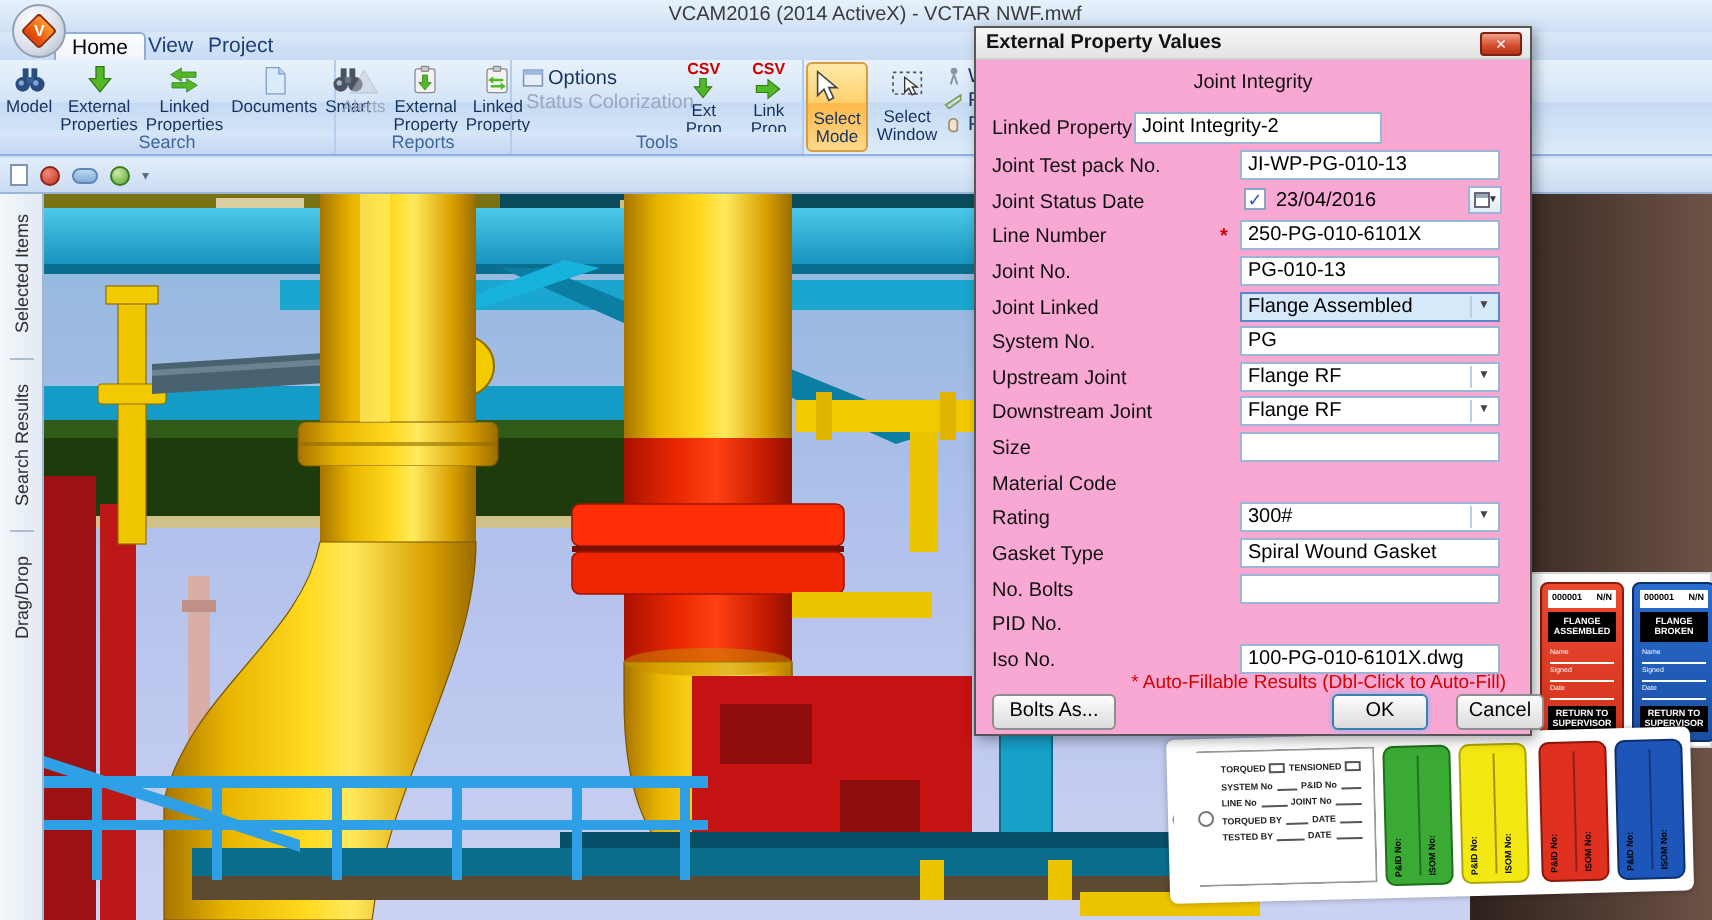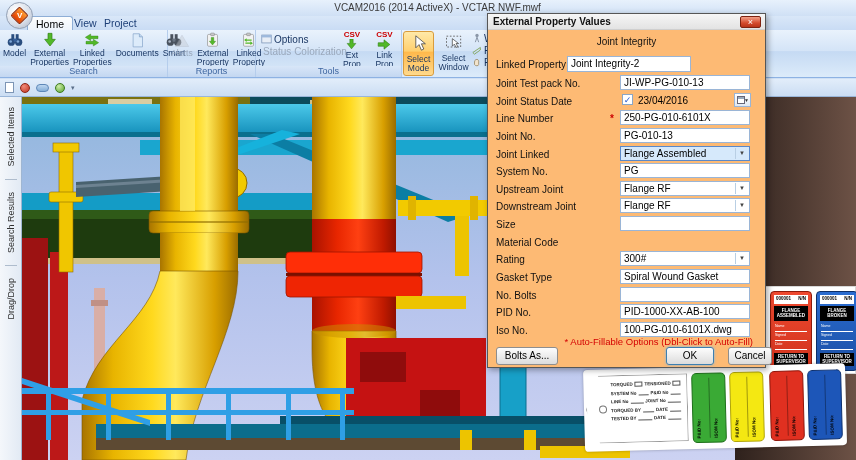--- a/index.html
+++ b/index.html
@@ -33,21 +33,21 @@
   .rbtn .rlabel { font-size:8.5px; line-height:8.5px; color:#15325f; text-align:center; white-space:pre-line; margin-top:1px; }
   .rbtn.dis .rlabel { color:#9aa8bb; }
   .rbtn.dis svg { opacity:.45; }
   .smallstack { display:flex; flex-direction:column; justify-content:flex-start; padding:2px 3px; }
   .sbtn { display:flex; align-items:center; height:12px; font-size:10px; color:#15325f; white-space:nowrap; }
   .sbtn.dis { color:#9aa8bb; }
   .sbtn svg { margin-right:2px; }
   .csvtxt { color:#cc0000; font-weight:bold; font-size:8px; line-height:8px; }
   #selmode { position:absolute; left:403px; top:1px; width:31px; height:45px; border-radius:3px;
     background:linear-gradient(#ffe9a8,#ffcf6e 45%,#ffb84a 46%,#ffd98c); border:1px solid #d99c3c;
-    display:flex; flex-direction:column; align-items:center; z-index:31; }
+    display:flex; flex-direction:column; z-index:31; }
   #selwin { position:absolute; left:437px; top:1px; width:33px; height:45px;
     display:flex; flex-direction:column; align-items:center; z-index:31; }
   #selmode .rlabel, #selwin .rlabel { font-size:8.5px; line-height:8.5px; color:#15325f; text-align:center; margin-top:1px; }
   #viewcol { position:absolute; left:472px; top:2px; width:60px; z-index:31; }
 
   
   #qtoolbar { position:absolute; left:0; top:79px; width:856px; height:18px; z-index:30;
     background:linear-gradient(#e2edfa,#cbddf3); border-bottom:1px solid #9ab6d9;
     display:flex; align-items:center; gap:6px; padding-left:5px; }
   .qicon { display:inline-block; }
@@ -62,21 +62,21 @@
     background:linear-gradient(90deg,#f4f7fb,#e2eaf4); border-right:1px solid #9fb6d2; }
   .vtab { width:22px; padding:10px 0; display:flex; justify-content:center; cursor:default; }
   .vtab span { writing-mode:vertical-rl; transform:rotate(180deg); font-size:9px; color:#2e2e2e; }
   .vsep { width:12px; height:1px; background:#aebccd; margin:2px auto; }
 
   
   #viewport { position:absolute; left:22px; top:97px; width:834px; height:363px; z-index:10; }
 
   
   #dialog { position:absolute; left:487px; top:13px; width:279px; height:355px; z-index:50;
-    background:#fdba74; border:1px solid #565656; box-shadow:2px 2px 6px rgba(0,0,0,.35); font-size:10px; }
+    background:#f9a8d4; border:1px solid #565656; box-shadow:2px 2px 6px rgba(0,0,0,.35); font-size:10px; }
   #dlg-title { position:absolute; left:0; top:0; right:0; height:16px;
     background:linear-gradient(#f6f6f6,#e3e3e3); border-bottom:1px solid #cfcfcf;
     font-weight:bold; font-size:10px; padding:2px 0 0 5px; color:#111; }
   #dlg-close { position:absolute; right:4px; top:2px; width:21px; height:12px; border-radius:2px;
     background:linear-gradient(#f2a088,#d44a2c 60%,#b83418); border:1px solid #7e2210;
     color:#fff; font-size:9px; line-height:10px; text-align:center; cursor:default; }
   #dlg-header { position:absolute; left:0; right:0; top:22px; text-align:center; color:#111; }
   #linked-row { position:absolute; left:6px; right:6px; top:42px; height:18px; }
   #linked-row .dlabel { position:absolute; left:2px; top:3px; }
   #linked-box { position:absolute; left:73px; top:0; width:124px; height:16px; }
@@ -626,27 +626,26 @@
       <div class="drow">
         <span class="dlabel">Gasket Type</span>
         <div class="tbox">Spiral Wound Gasket</div>
       </div>
       <div class="drow">
         <span class="dlabel">No. Bolts</span>
         <div class="tbox"></div>
       </div>
       <div class="drow">
         <span class="dlabel">PID No.</span>
-        <div class="tbox">PID-1000-XX-AB-100</div>
       </div>
       <div class="drow">
         <span class="dlabel">Iso No.</span>
         <div class="tbox">100-PG-010-6101X.dwg</div>
       </div>
     </div>
 
-    <div id="dlg-note">* Auto-Fillable Options (Dbl-Click to Auto-Fill)</div>
+    <div id="dlg-note">* Auto-Fillable Results (Dbl-Click to Auto-Fill)</div>
     <div class="btn" id="btn-same">Bolts As...</div>
     <div class="btn" id="btn-ok">OK</div>
     <div class="btn" id="btn-cancel">Cancel</div>
   </div>
 
 </div>
 
 </body></html>

